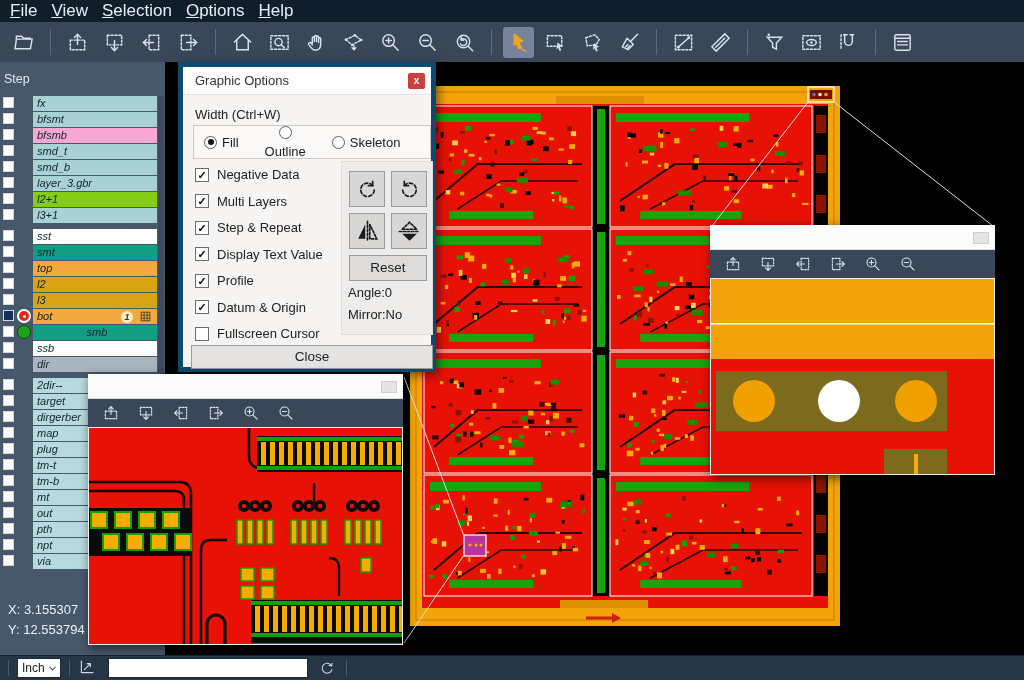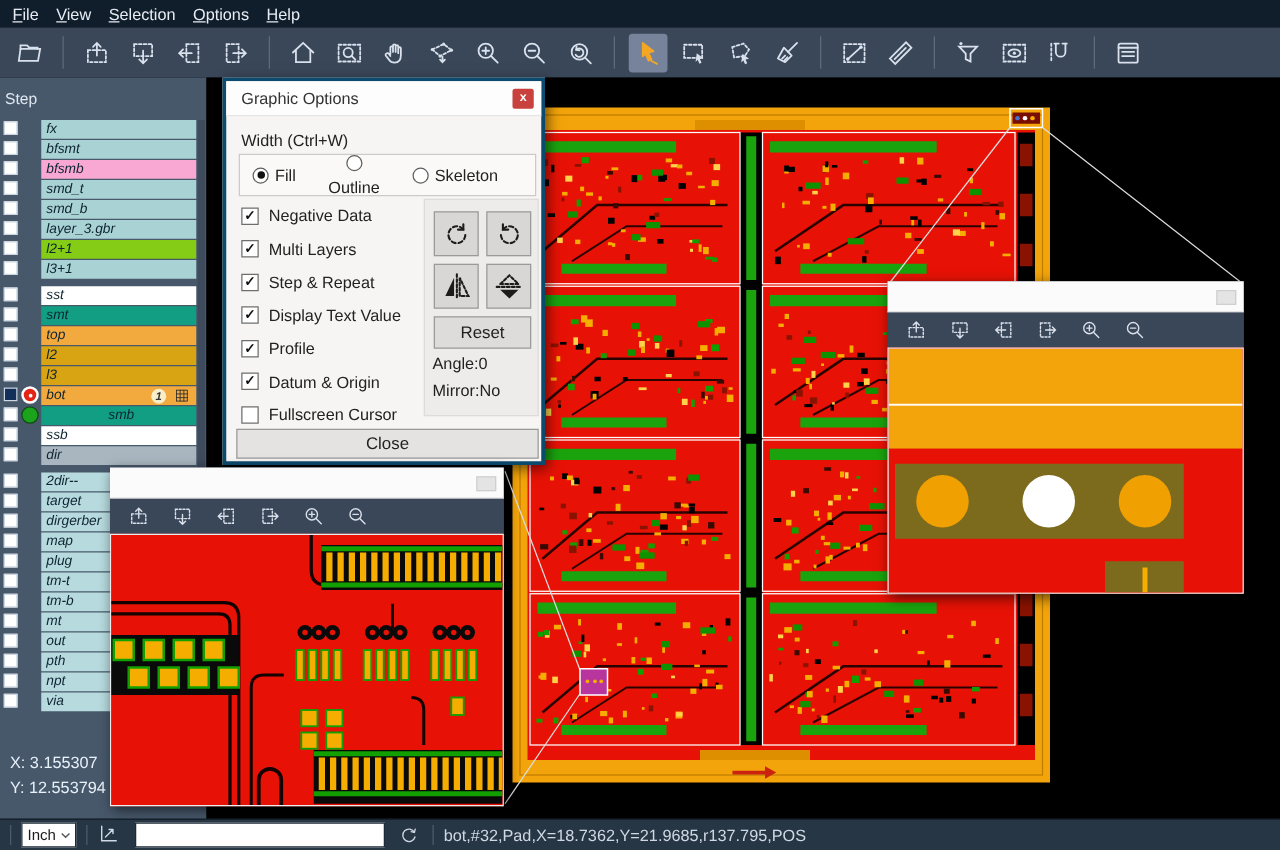--- a/index.html
+++ b/index.html
@@ -1,21 +1,21 @@
 <!DOCTYPE html>
 <html><head>
 <meta charset="utf-8">
 <style>
   html,body{margin:0;padding:0;background:#222;}
   #root{position:relative;width:1024px;height:680px;background:#000;overflow:hidden;
         font-family:"Liberation Sans",sans-serif;-webkit-font-smoothing:antialiased;}
   .abs{position:absolute;}
   
   .menubar{left:0;top:0;width:1024px;height:22px;background:#101d2a;display:flex;align-items:center;
-           gap:14px;padding-left:10px;box-sizing:border-box;color:#e7edf5;font-size:13px;}
+           gap:14px;padding-left:10px;box-sizing:border-box;color:#e7edf5;font-size:17px;}
   .menu-item{display:inline-block;cursor:default;}
   .menu-item::first-letter{text-decoration:underline;}
   
   .toolbar{left:0;top:22px;width:1024px;height:40px;background:#3a4759;display:flex;align-items:center;
            padding-left:8px;box-sizing:border-box;gap:6px;}
   .tool{width:31px;height:31px;display:flex;align-items:center;justify-content:center;color:#d9e1ec;border-radius:3px;flex:0 0 auto;}
   .tool svg{width:23px;height:23px;}
   .tool.active{background:#76839a;color:#f5a623;}
   .tsep{width:1px;height:26px;background:#5d6b7d;margin:0 5px;flex:0 0 auto;}
   
@@ -39,21 +39,21 @@
   .badge{position:absolute;right:24px;top:1.5px;width:12px;height:12px;border-radius:50%;background:#f8eec9;
          font-size:9px;font-weight:bold;color:#333;text-align:center;line-height:12px;}
   .gridic{position:absolute;right:6px;top:2px;width:11px;height:11px;color:#2b2b2b;}
   .gridic svg{width:11px;height:11px;}
   .scrollbar{position:absolute;left:158px;top:34px;width:6px;height:523px;background:#3d4b5c;}
   .scrollthumb{position:absolute;left:0;top:280px;width:6px;height:70px;background:#697889;}
   .coords{position:absolute;left:8px;color:#e9f1f9;font-size:13px;}
   
   .canvas{left:165px;top:62px;width:859px;height:593px;}
   
-  .dialog{left:178px;top:62px;width:258px;height:310px;background:#f6f5f3;border:3px solid #0c4a6e;
+  .dialog{left:178px;top:62px;width:258px;height:310px;background:#f6f5f3;border:5px solid #0c4a6e;
           box-sizing:border-box;box-shadow:2px 3px 10px rgba(0,0,0,.55);font-size:13px;color:#222;}
   .dtitle{position:absolute;left:0;top:0;width:100%;height:28px;background:#fdfdfd;border-bottom:1px solid #e4e4e4;box-sizing:border-box;}
   .dtitle span{position:absolute;left:12px;top:6px;font-size:13px;color:#333;}
   .dclose{position:absolute;right:6px;top:6px;width:17px;height:16px;background:#c8413c;color:#fff;
           font-size:10px;font-weight:bold;text-align:center;line-height:15px;border-radius:2px;}
   .dlabel{position:absolute;left:12px;top:40px;}
   .groupbox{position:absolute;left:10px;top:58px;width:238px;height:34px;border:1px solid #cccbc9;background:#faf9f8;
             box-sizing:border-box;display:flex;align-items:center;}
   .radioitem{display:flex;align-items:center;gap:5px;}
   .radio{width:13px;height:13px;border:1px solid #5f5f5f;border-radius:50%;background:#fff;position:relative;box-sizing:border-box;flex:0 0 auto;}
@@ -1227,16 +1227,15 @@
           <path d="M8.5 15.5 16.5 7.5 M16.5 7.5 v4.2 M16.5 7.5 h-4.2"></path>
         </svg></div>
     <input class="cmdinput" style="margin-left: 10px;" value="">
     <div class="applyico" id="applyico">
         <svg viewBox="0 0 24 24" fill="none" stroke="currentColor" stroke-width="1.5" stroke-linecap="round">
           <path d="M18.3 13.5 a7 7 0 1 1 -0.6 -5.2"></path>
           <path d="M18.6 4.6 17.7 8.3 14 7.4"></path>
         </svg>
       </div>
     <div class="ssep"></div>
-    <div class="statustext">bot,#32,Pad,X=18.7362,Y=21.9685,r137.795,POS</div>
   </div>
 
 </div>
 
 </body></html>

